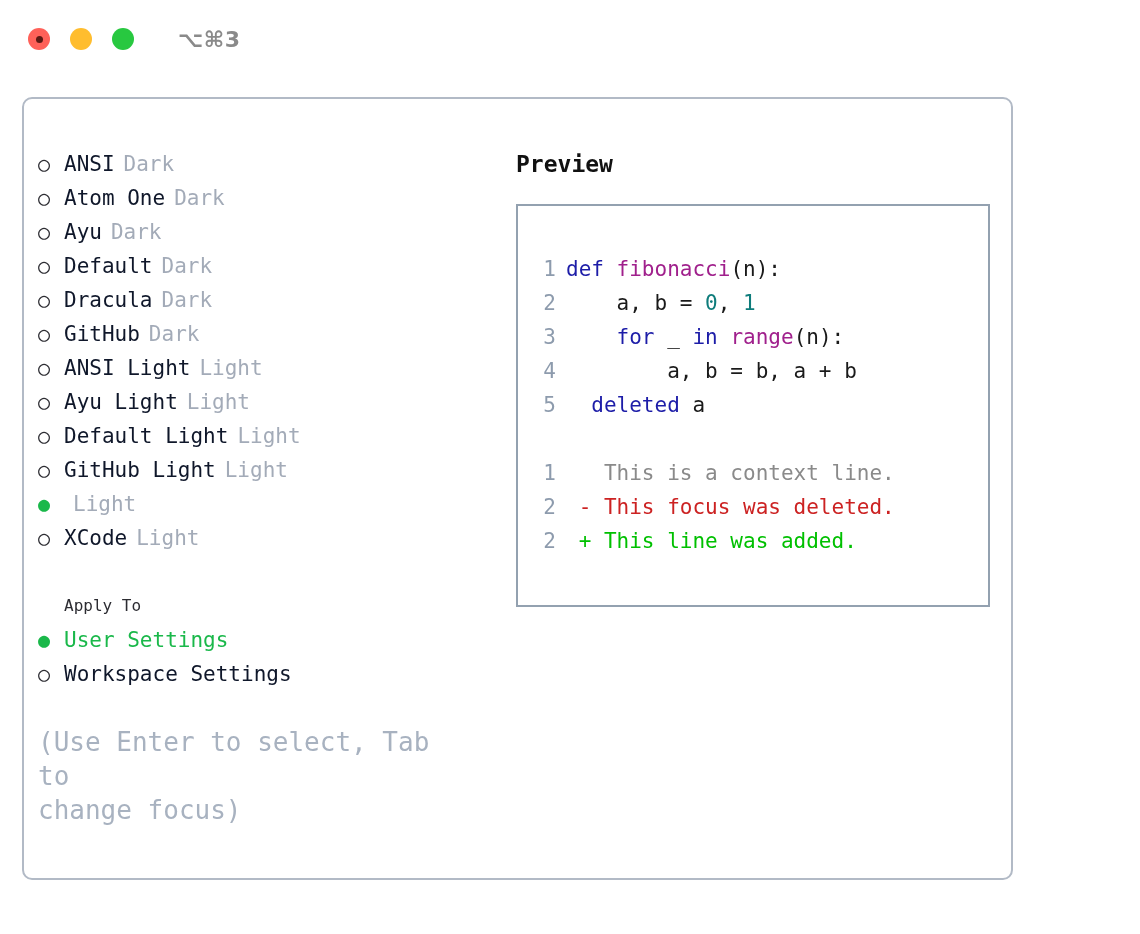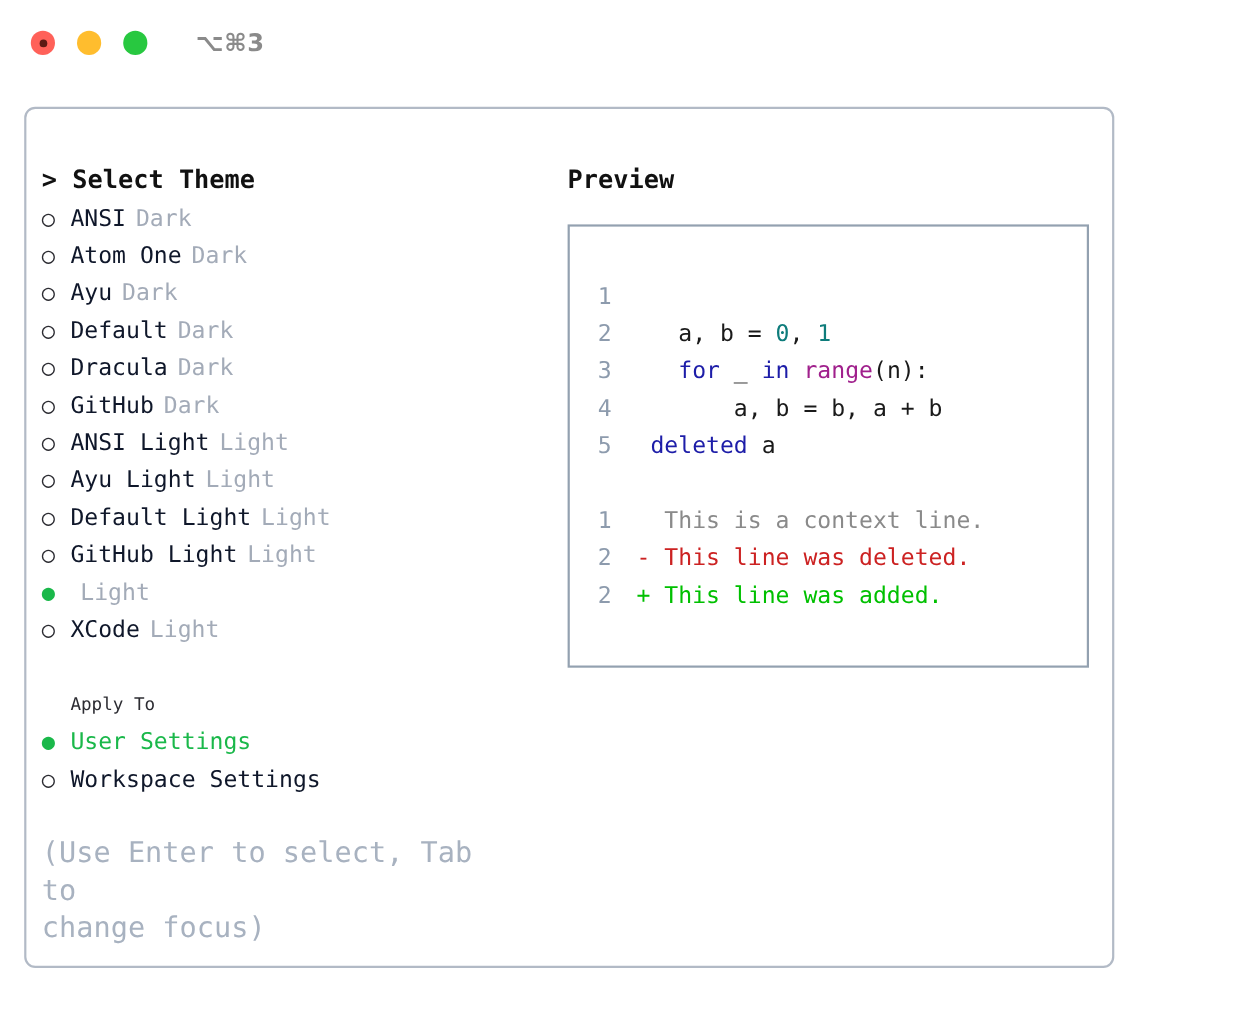--- a/index.html
+++ b/index.html
@@ -205,21 +205,20 @@
       <div class="light light-min"></div>
       <div class="light light-max"></div>
     </div>
     <div class="shortcut">⌥⌘3</div>
   </div>
 
   <div class="panel">
     <div class="cols">
 
       <div class="left-col">
-        <div class="section-header">&gt; Select Theme</div>
         <div id="theme-list">
             <div class="opt-row"><span class="bullet">○</span><span class="opt-label">ANSI</span><span class="opt-tag">Dark</span></div>
             <div class="opt-row"><span class="bullet">○</span><span class="opt-label">Atom One</span><span class="opt-tag">Dark</span></div>
             <div class="opt-row"><span class="bullet">○</span><span class="opt-label">Ayu</span><span class="opt-tag">Dark</span></div>
             <div class="opt-row"><span class="bullet">○</span><span class="opt-label">Default</span><span class="opt-tag">Dark</span></div>
             <div class="opt-row"><span class="bullet">○</span><span class="opt-label">Dracula</span><span class="opt-tag">Dark</span></div>
             <div class="opt-row"><span class="bullet">○</span><span class="opt-label">GitHub</span><span class="opt-tag">Dark</span></div>
             <div class="opt-row"><span class="bullet">○</span><span class="opt-label">ANSI Light</span><span class="opt-tag">Light</span></div>
             <div class="opt-row"><span class="bullet">○</span><span class="opt-label">Ayu Light</span><span class="opt-tag">Light</span></div>
             <div class="opt-row"><span class="bullet">○</span><span class="opt-label">Default Light</span><span class="opt-tag">Light</span></div>
@@ -237,30 +236,30 @@
           <div>(Use Enter to select, Tab to</div>
           <div>change focus)</div>
         </div>
       </div>
 
       <div class="right-col">
         <div class="preview-title">Preview</div>
         <div class="code-box">
           <div class="code-inner">
             <div id="code-lines">
-                <div class="code-line"><span class="lineno">1</span></div>
+                <div class="code-line"><span class="lineno">1</span><span class="code-text"><span class="tok-kw">def </span><span class="tok-fn">fibonacci</span><span class="tok-pl">(n):</span></span></div>
                 <div class="code-line"><span class="lineno">2</span><span class="code-text"><span class="tok-pl">    a, b = </span><span class="tok-num">0</span><span class="tok-pl">, </span><span class="tok-num">1</span></span></div>
                 <div class="code-line"><span class="lineno">3</span><span class="code-text"><span class="tok-pl">    </span><span class="tok-kw">for</span><span class="tok-pl"> _ </span><span class="tok-kw">in</span><span class="tok-pl"> </span><span class="tok-fn">range</span><span class="tok-pl">(n):</span></span></div>
                 <div class="code-line"><span class="lineno">4</span><span class="code-text"><span class="tok-pl">        a, b = b, a + b</span></span></div>
                 <div class="code-line"><span class="lineno">5</span><span class="code-text"><span class="tok-pl">  </span><span class="tok-kw">deleted</span><span class="tok-pl"> a</span></span></div>
               </div>
             <div class="blank-line"></div>
             <div id="diff-lines">
                 <div class="code-line"><span class="lineno">1</span><span class="code-text tok-ctx">   This is a context line.</span></div>
-                <div class="code-line"><span class="lineno">2</span><span class="code-text tok-del"> - This line was deleted.</span></div>
+                <div class="code-line"><span class="lineno">2</span><span class="code-text tok-del"> - This focus was deleted.</span></div>
                 <div class="code-line"><span class="lineno">2</span><span class="code-text tok-add"> + This line was added.</span></div>
               </div>
           </div>
         </div>
       </div>
 
     </div>
   </div>
 </div>
 

